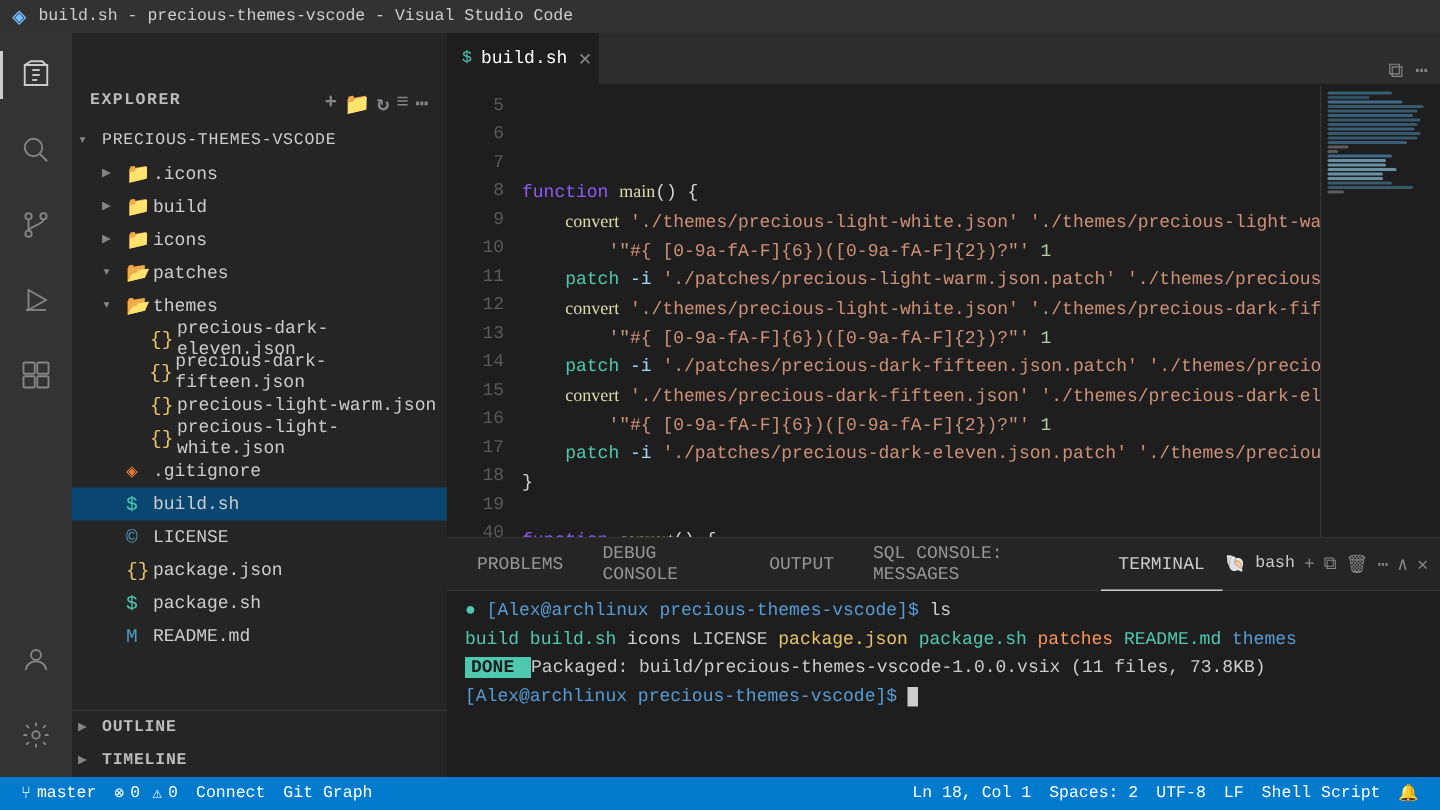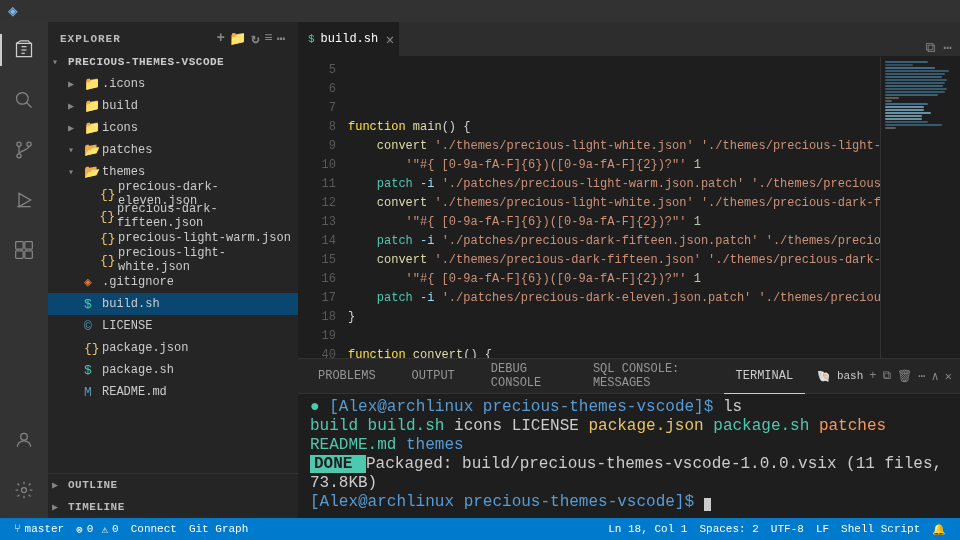--- a/index.html
+++ b/index.html
@@ -77,22 +77,23 @@
       flex-shrink: 0;
       overflow: hidden;
     }
     #sidebar-header {
       padding: 8px 12px 4px 12px;
       font-size: 11px;
       font-weight: bold;
       color: #bbbbbb;
       letter-spacing: 0.5px;
       display: flex;
-      align-items: center;
+      align-items: flex-start;
       justify-content: space-between;
+      margin-top: 31px;
     }
     .sidebar-header-icons { display: flex; gap: 4px; color: #858585; font-size: 14px; }
     #file-tree {
       flex: 1;
       overflow-y: auto;
       font-size: 12px;
     }
     .tree-item {
       height: 22px;
       display: flex;
@@ -177,22 +178,22 @@
     #code-area {
       flex: 1;
       padding: 4px 0 4px 4px;
       overflow: auto;
       font-size: 12px;
       line-height: 19px;
       white-space: pre;
       color: #d4d4d4;
     }
     
-    .kw { color: #fde047; }
-    .fn { color: #dcdcaa; }
+    .kw { color: #8b5cf6; }
+    .fn { color: #dcdcaa; font-family: Liberation Serif, serif; }
     .str { color: #ce9178; }
     .cmd { color: #4ec9b0; }
     .flag { color: #9cdcfe; }
     .num { color: #b5cea8; }
     .punct { color: #d4d4d4; }
 
     
     #terminal-panel {
       height: 160px;
       background: #1e1e1e;
@@ -200,21 +201,21 @@
       display: flex;
       flex-direction: column;
       flex-shrink: 0;
     }
     #terminal-tabs {
       height: 35px;
       background: #252526;
       display: flex;
       align-items: center;
       padding: 0 8px;
-      gap: 12px;
+      gap: 2px;
       border-bottom: 1px solid #333;
       flex-shrink: 0;
     }
     .term-tab {
       padding: 0 12px;
       height: 35px;
       display: flex;
       align-items: center;
       font-size: 12px;
       color: #969696;
@@ -228,21 +229,21 @@
       margin-left: auto;
       display: flex;
       gap: 6px;
       align-items: center;
       color: #858585;
     }
     #terminal-body {
       flex: 1;
       padding: 4px 12px;
       overflow: auto;
-      font-size: 16px;
+      font-size: 12px;
       line-height: 19px;
       color: #cccccc;
     }
     .term-prompt { color: #4ec9b0; }
     .term-cmd { color: #cccccc; }
     .term-dir { color: #569cd6; }
     .term-file-build { color: #4ec9b0; }
     .term-file-sh { color: #4ec9b0; }
     .term-file-icons { color: #cccccc; }
     .term-file-license { color: #cccccc; }
@@ -304,20 +305,21 @@
       margin-bottom: 1px;
       border-radius: 1px;
       opacity: 0.6;
     }
   </style>
 </head>
 <body>
 
 <div id="title-bar">
   <span style="color:#75beff;font-size:16px;">◈</span>
+  <span style="font-size:11px;color:#cccccc;">build.sh - precious-themes-vscode - Visual Studio Code</span>
 </div>
 
 <div id="main">
 
   <div id="activity-bar">
     <div class="activity-icon active" title="Explorer">
       <svg width="20" height="20" viewBox="0 0 24 24" fill="none" stroke="currentColor" stroke-width="1.5">
         <path d="M3 4h18v16H3z" stroke-width="1.5" fill="none"></path>
         <path d="M3 4l5-3h9l3 3"></path>
         <line x1="9" y1="8" x2="15" y2="8"></line>
@@ -377,21 +379,21 @@
         <span style="cursor:pointer;">↻</span>
         <span style="cursor:pointer;">≡</span>
         <span style="cursor:pointer;">⋯</span>
       </div>
     </div>
 
     <div id="file-tree">
 
       <div class="tree-item" style="padding-left:4px;font-weight:bold;font-size:11px;letter-spacing:0.5px;">
         <span class="tree-arrow">▾</span>
-        <span style="font-size:11px;font-weight:700;text-align:right;">PRECIOUS-THEMES-VSCODE</span>
+        <span style="font-size:11px;font-weight:400;text-align:right;">PRECIOUS-THEMES-VSCODE</span>
       </div>
 
       <div class="tree-item" style="padding-left:20px;">
         <span class="tree-arrow">▶</span>
         <span class="tree-icon folder-icon">📁</span>
         <span>.icons</span>
       </div>
 
       <div class="tree-item" style="padding-left:20px;">
         <span class="tree-arrow">▶</span>
@@ -578,24 +580,24 @@
         </div>
       </div>
     </div>
 
     <div id="terminal-panel">
       <div id="terminal-tabs">
         <div class="term-tab">
           <span>PROBLEMS</span>
         </div>
         <div class="term-tab">
+          <span>DEBUG CONSOLE</span>
+        </div>
+        <div class="term-tab">
           <span>OUTPUT</span>
-        </div>
-        <div class="term-tab">
-          <span>DEBUG CONSOLE</span>
         </div>
         <div class="term-tab">
           <span>SQL CONSOLE: MESSAGES</span>
         </div>
         <div class="term-tab active">
           <span>TERMINAL</span>
         </div>
         <div class="term-tab-icons">
           <span style="color:#cccccc;font-size:11px;">🐚</span>
           <span style="color:#cccccc;font-size:11px;">bash</span>

